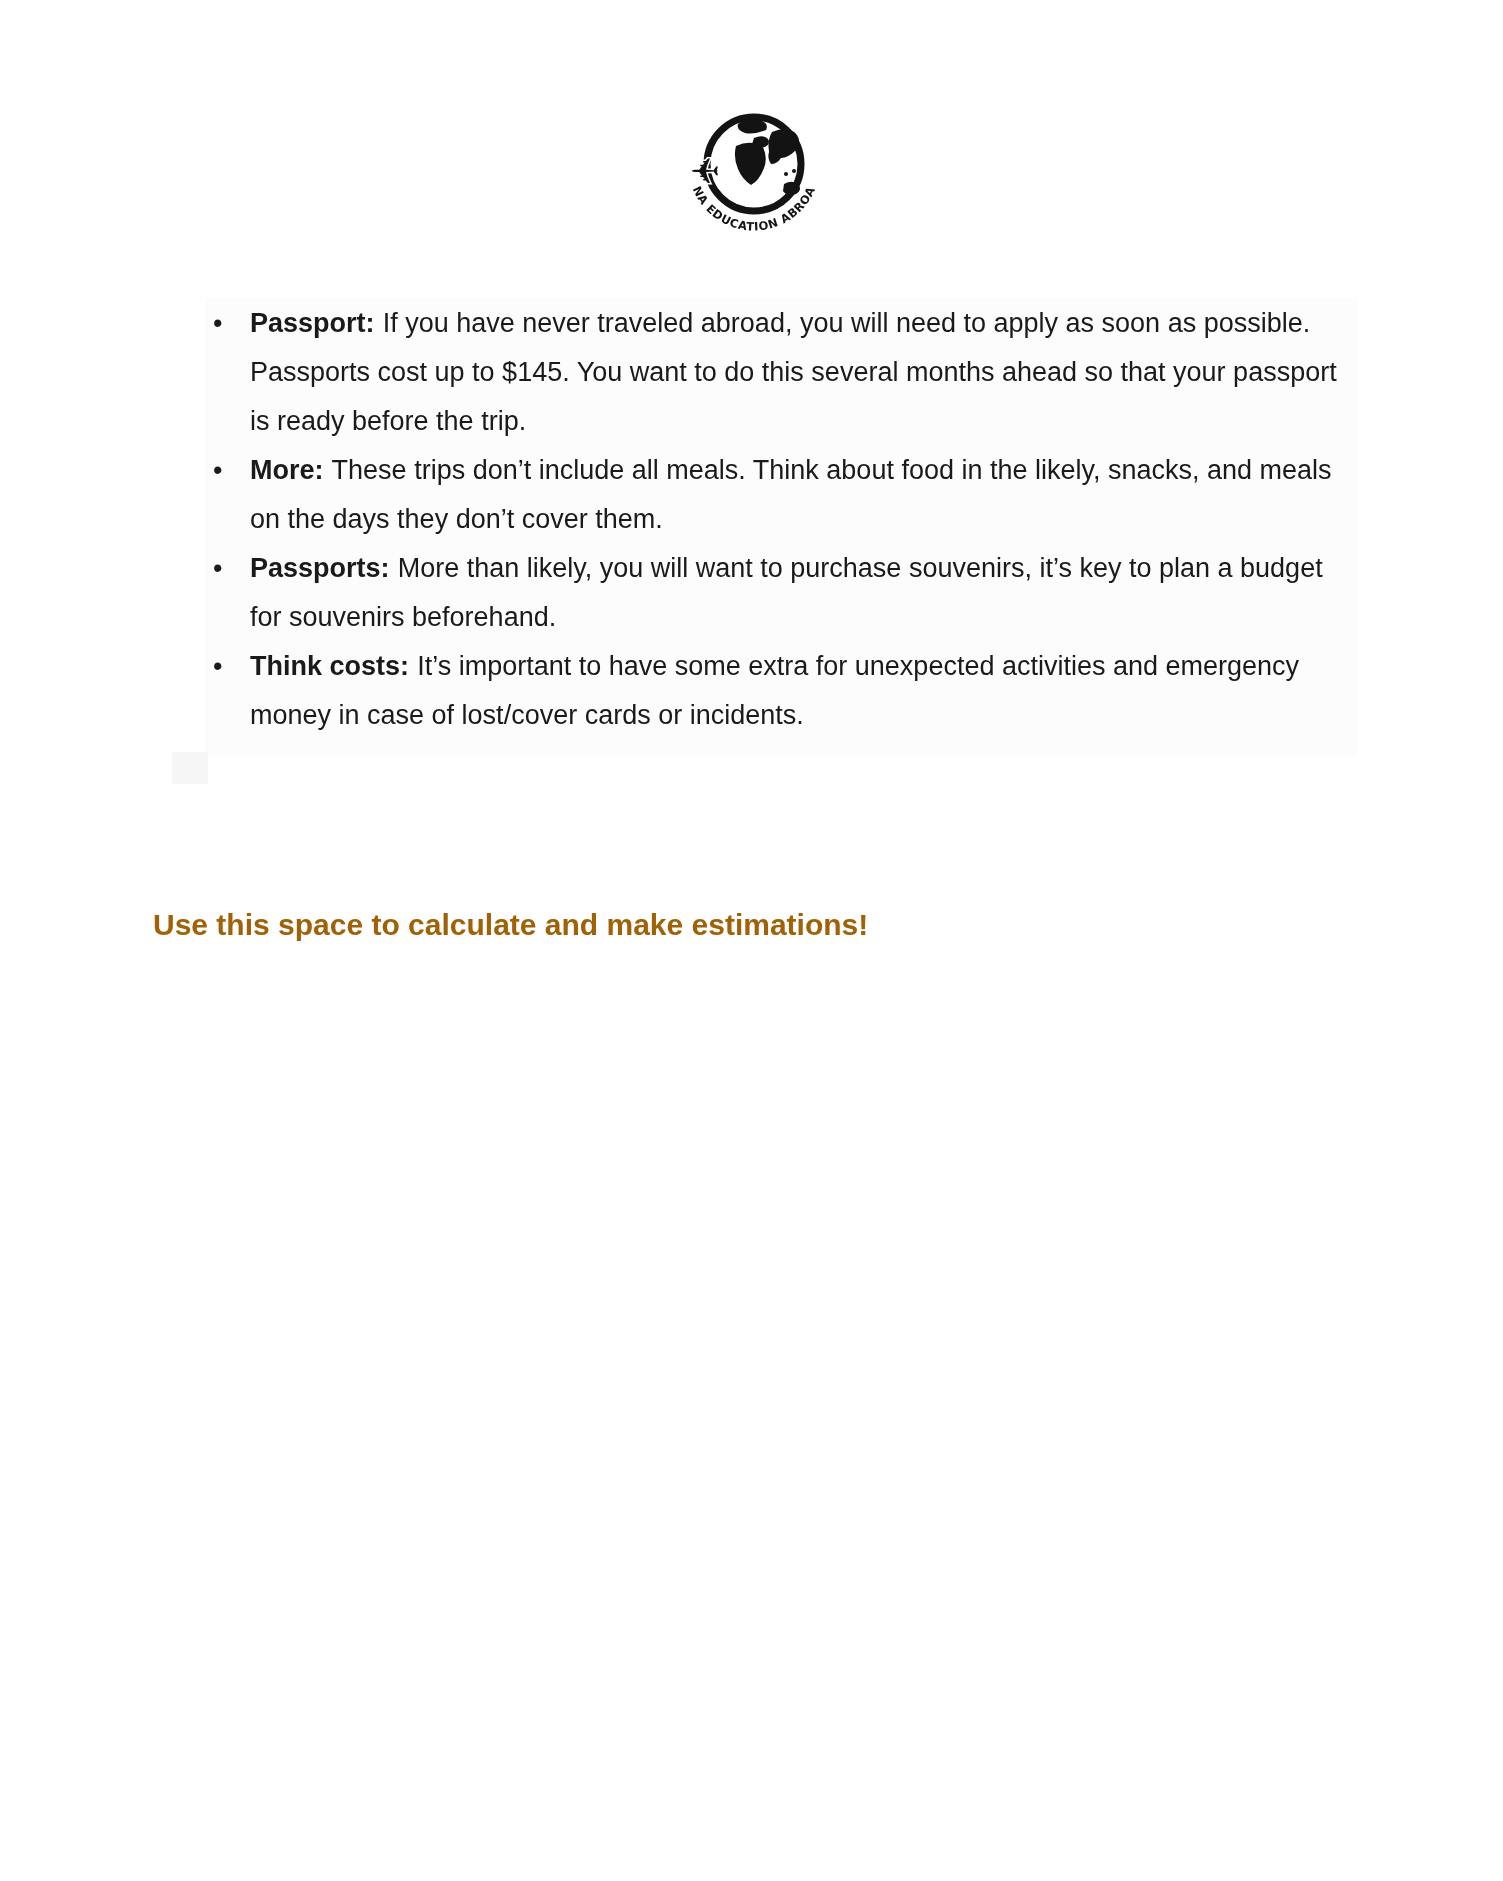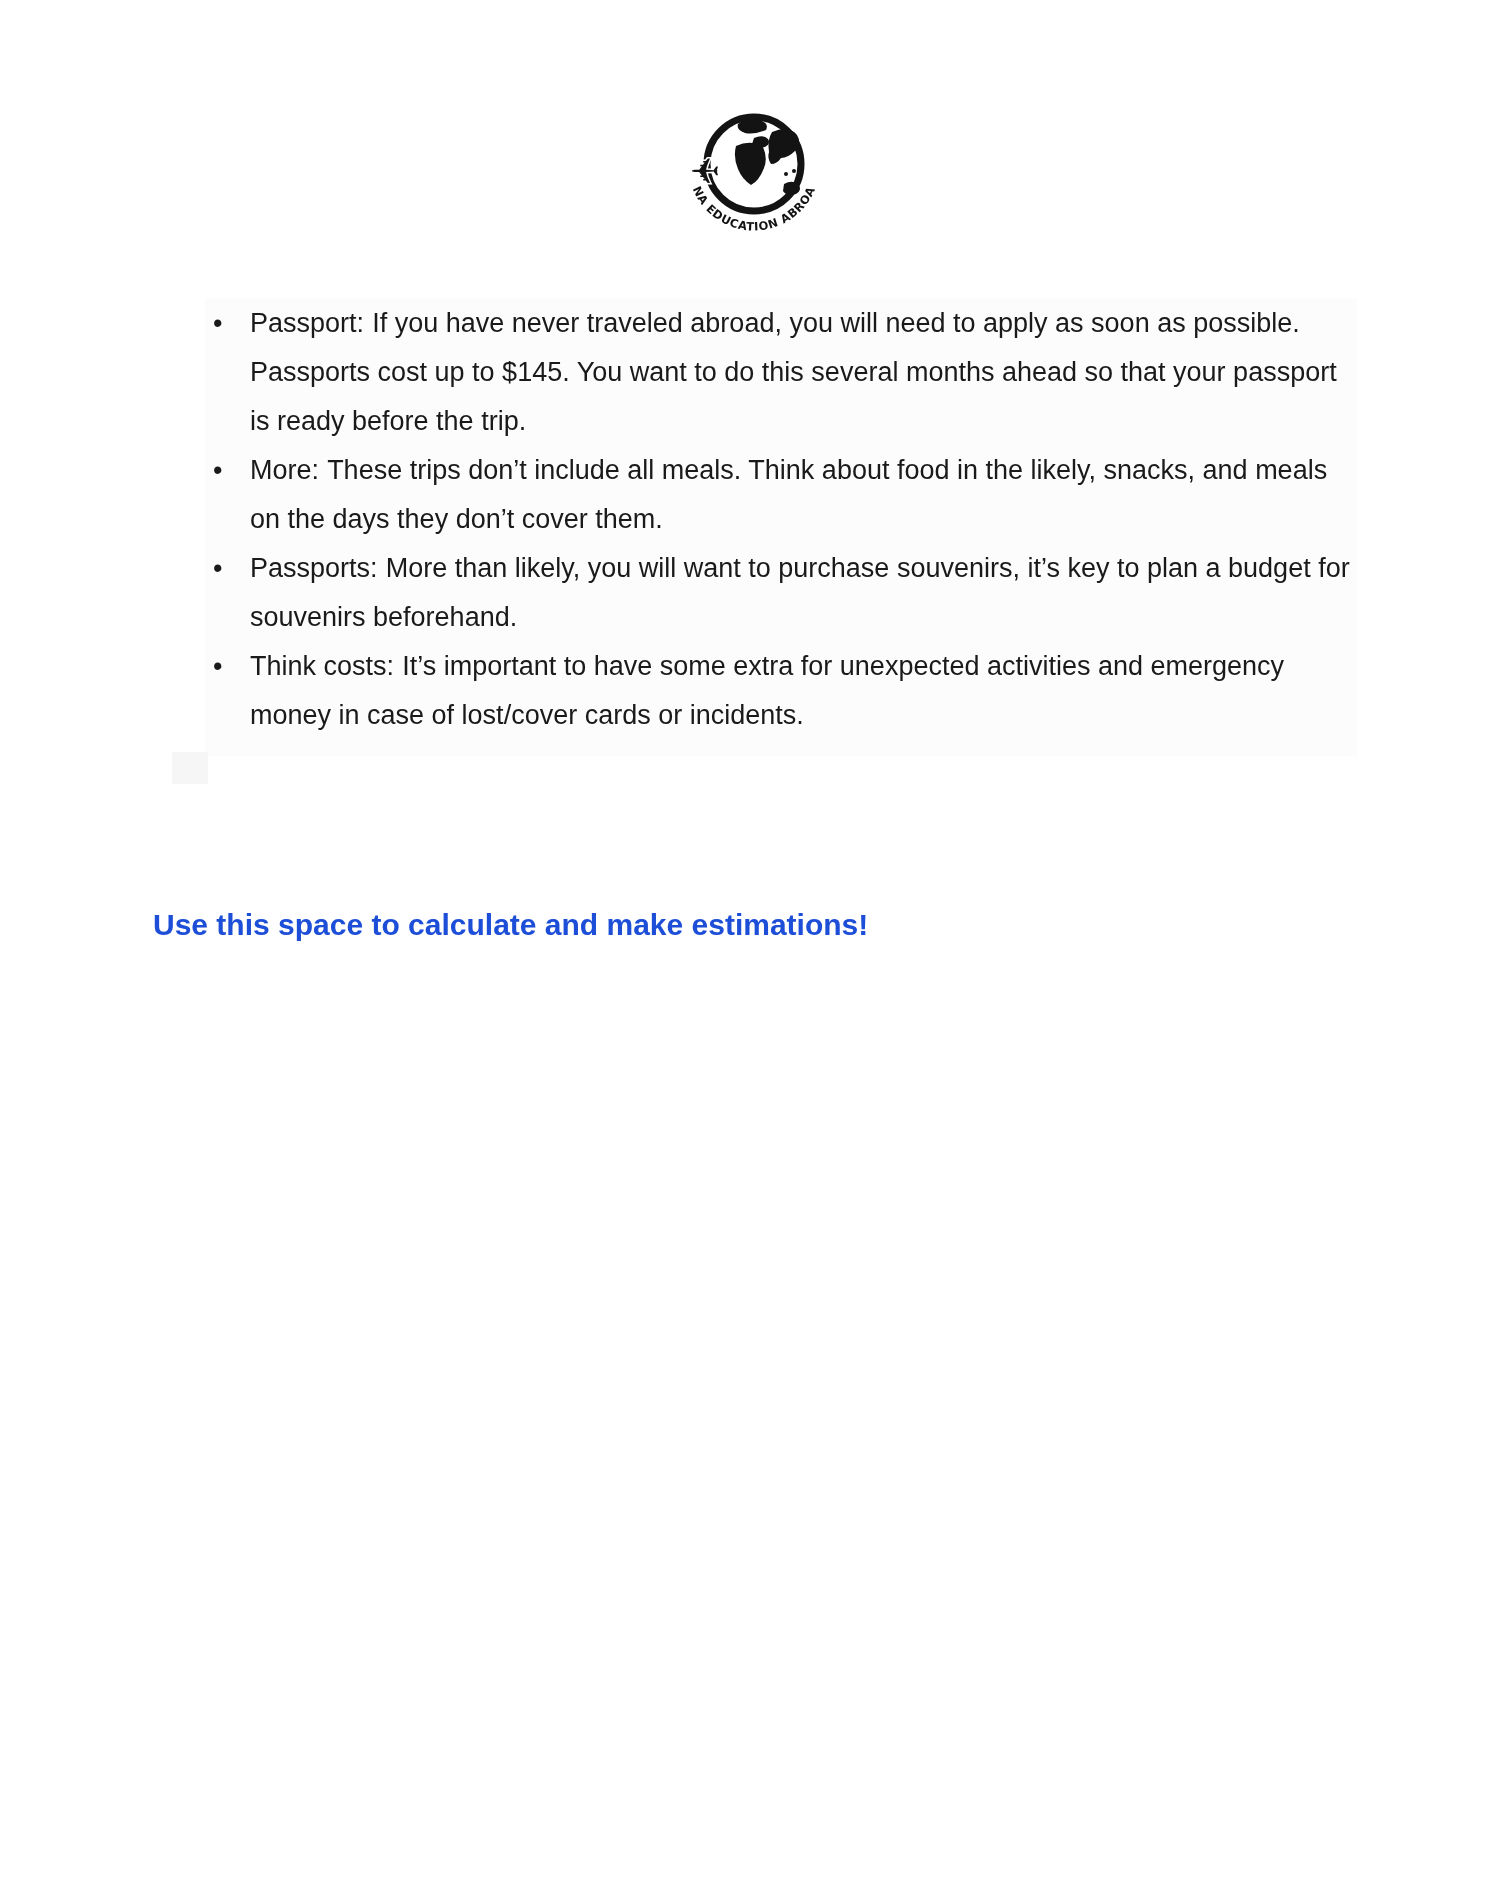--- a/index.html
+++ b/index.html
@@ -52,33 +52,33 @@
     padding-left: 37px;
     margin: 0;
   }
   .bullets .dot {
     position: absolute;
     left: 0; top: 0;
     font-size: 27px;
     line-height: 49px;
   }
   .bullets .lead {
-    font-weight: normal;
+    font-weight: bold;
     margin-right: 0.30em;
   }
 
   
   .space-heading {
     position: absolute;
     left: 153px; top: 903px;
     width: 1200px;
     font-size: 30px;
     font-weight: bold;
     line-height: 44px;
-    color: #1d4ed8;
+    color: #a16207;
   }
 </style>
 </head>
 <body>
 
 <div class="page">
 
   <div class="text-tint"></div>
   <div class="scan-artifact"></div>
 

